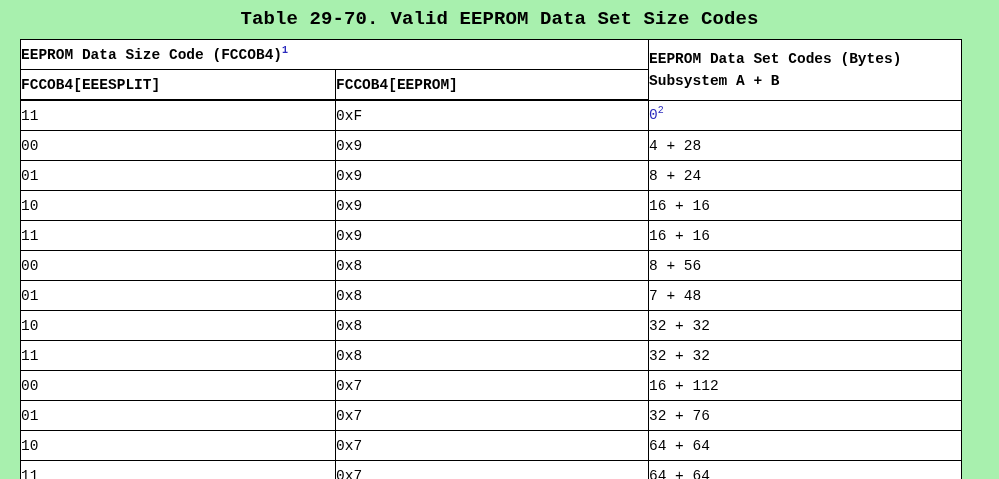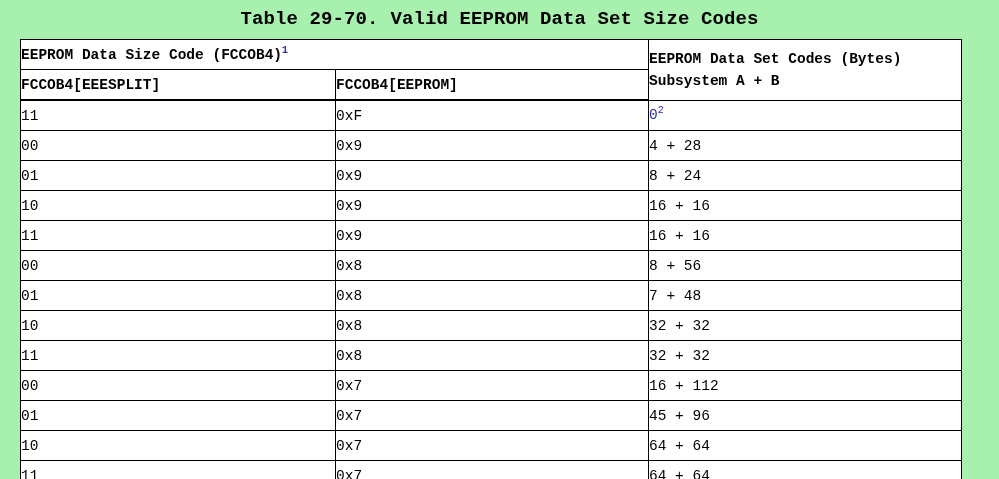--- a/index.html
+++ b/index.html
@@ -158,21 +158,21 @@
           <td>32 + 32</td>
         </tr>
         <tr class="body-row">
           <td>00</td>
           <td>0x7</td>
           <td>16 + 112</td>
         </tr>
         <tr class="body-row">
           <td>01</td>
           <td>0x7</td>
-          <td>45 + 96</td>
+          <td>32 + 76</td>
         </tr>
         <tr class="body-row">
           <td>10</td>
           <td>0x7</td>
           <td>64 + 64</td>
         </tr>
         <tr class="body-row">
           <td>11</td>
           <td>0x7</td>
           <td>64 + 64</td>

